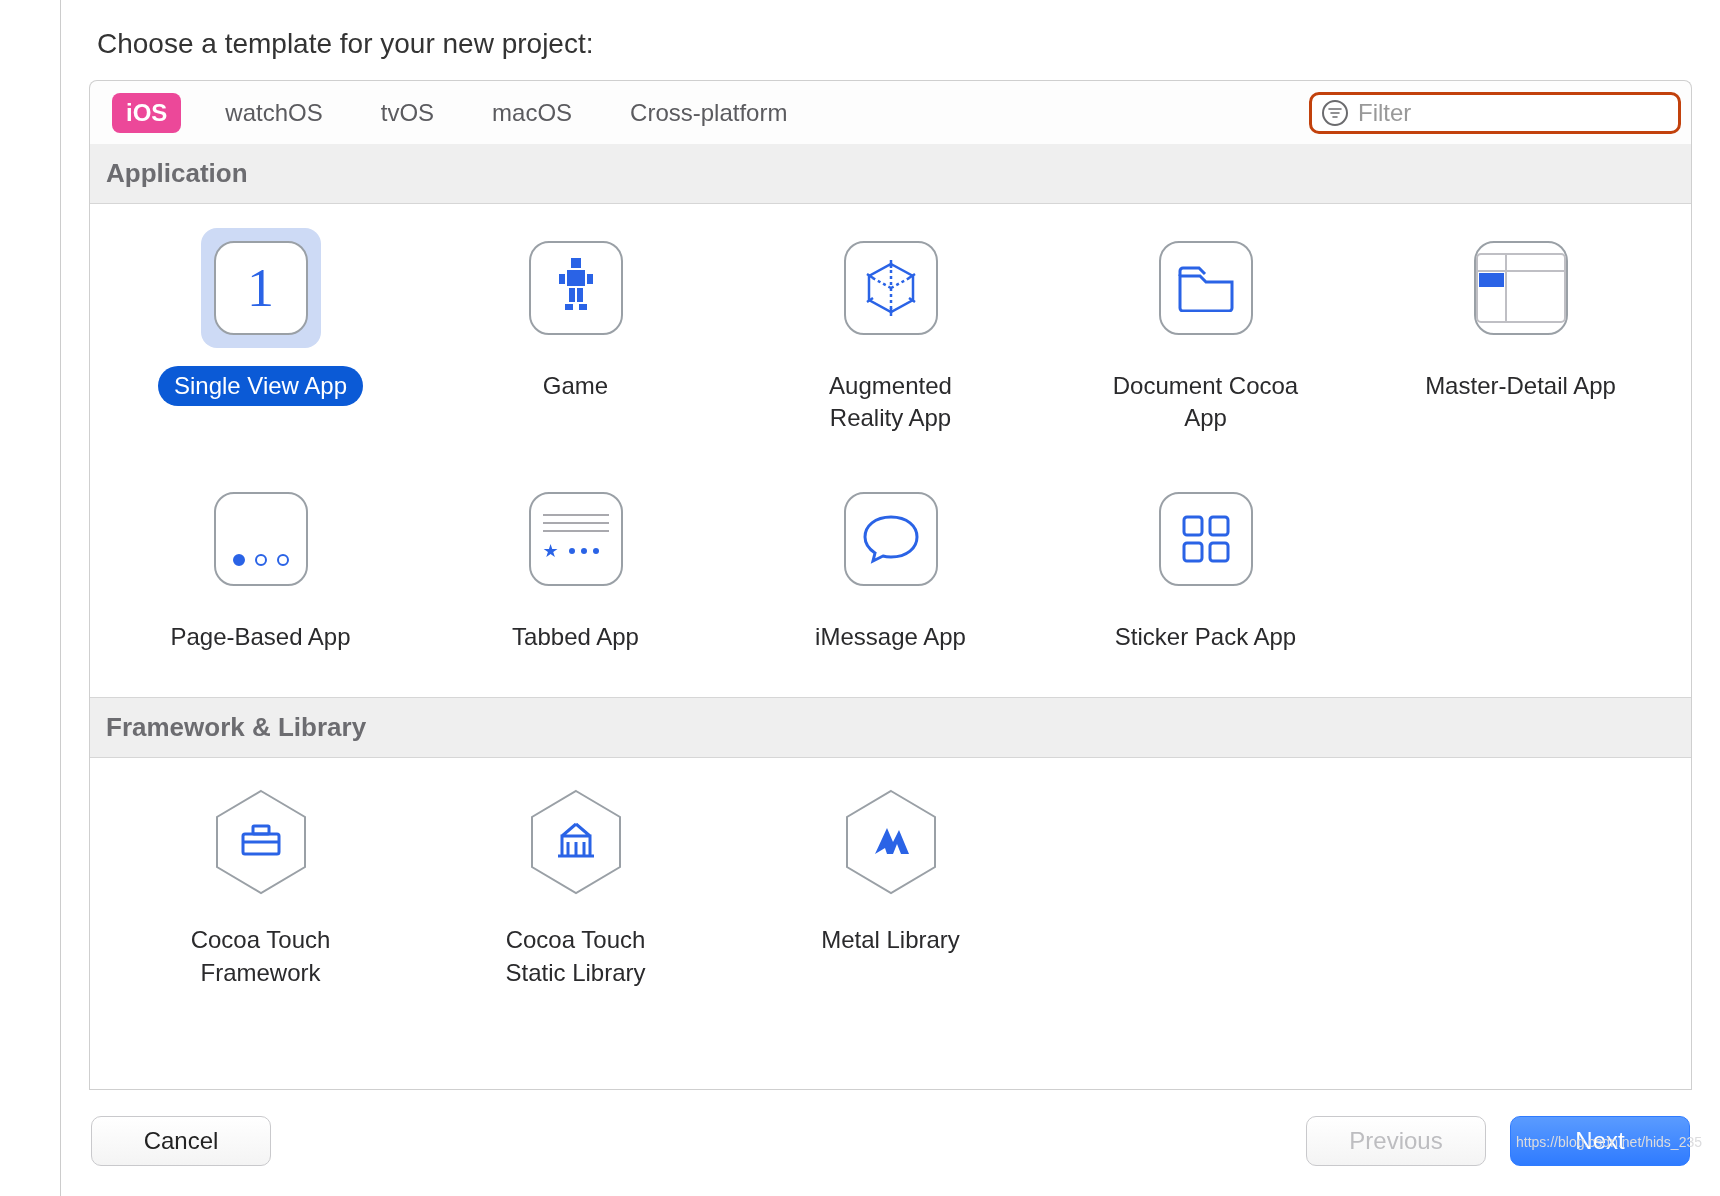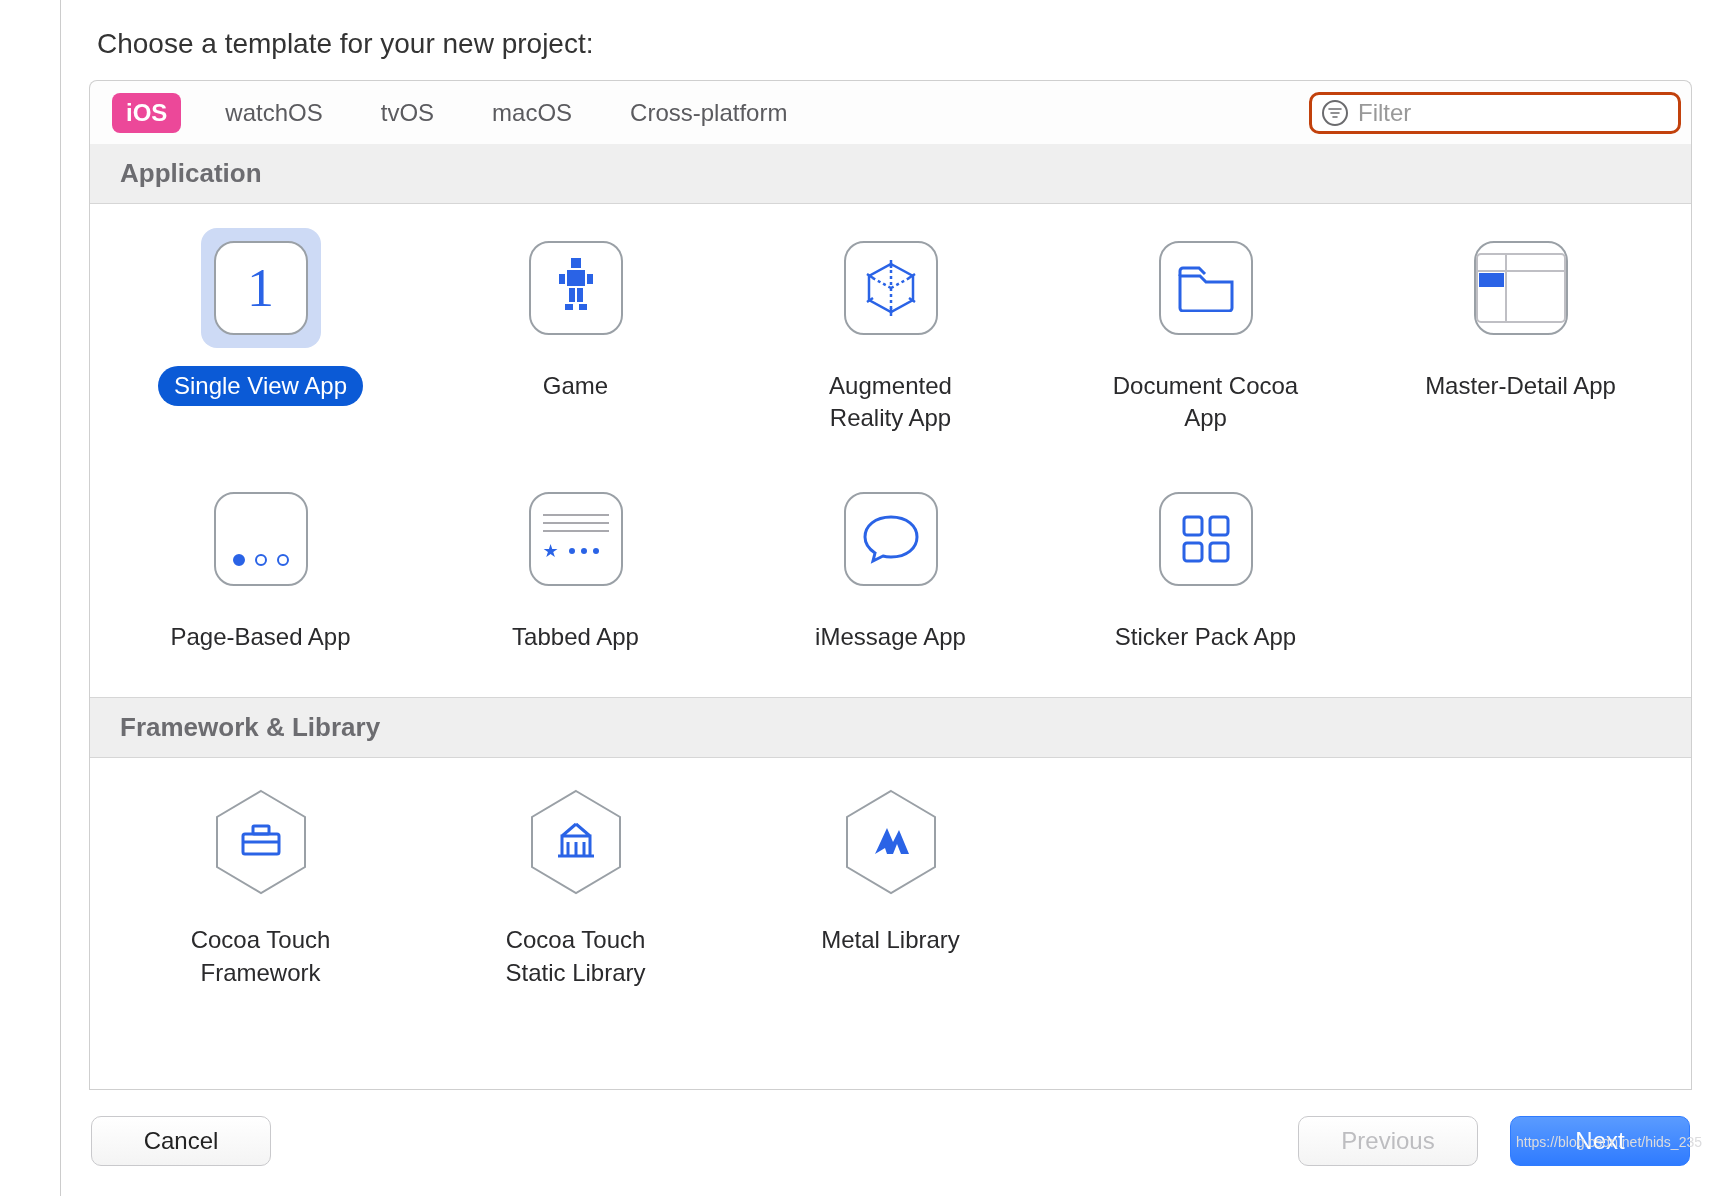--- a/index.html
+++ b/index.html
@@ -78,21 +78,21 @@
     overflow: auto;
     background: #fff;
   }
   .section-header {
     background: #efefef;
     border-top: 1px solid #d6d6d6;
     border-bottom: 1px solid #d6d6d6;
     font-size: 26px;
     font-weight: 700;
     color: #6c6c70;
-    padding: 14px 30px;
+    padding: 14px 16px;
   }
   .section-header:first-child { border-top: none; }
   .grid {
     display: grid;
     grid-template-columns: repeat(5, 1fr);
     padding: 24px 18px 40px;
     column-gap: 10px;
     row-gap: 40px;
   }
   .tpl {
@@ -130,21 +130,21 @@
     width: 96px; height: 110px;
     position: relative;
     display: flex; align-items: center; justify-content: center;
   }
   .hex svg.hexshape { position: absolute; inset: 0; }
   .hex .inner { position: relative; }
 
   .footer {
     display: flex; align-items: center;
     padding: 26px 30px 30px;
-    gap: 32px;
+    gap: 24px;
   }
   .btn {
     font-size: 24px;
     padding: 10px 0;
     width: 180px;
     text-align: center;
     border-radius: 10px;
     border: 1px solid #c9c9cc;
     background: linear-gradient(#fff,#f4f4f4);
     cursor: pointer;

